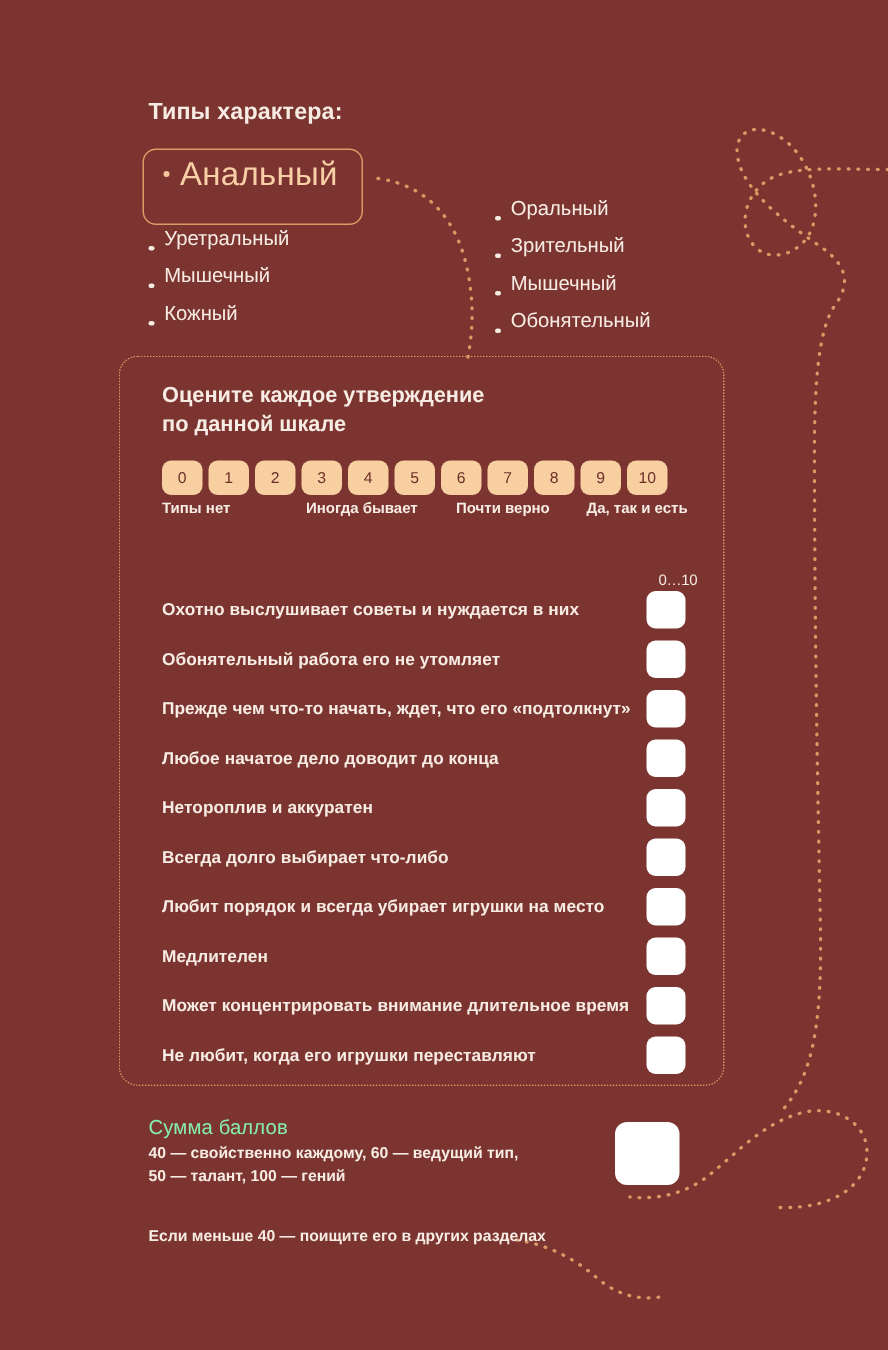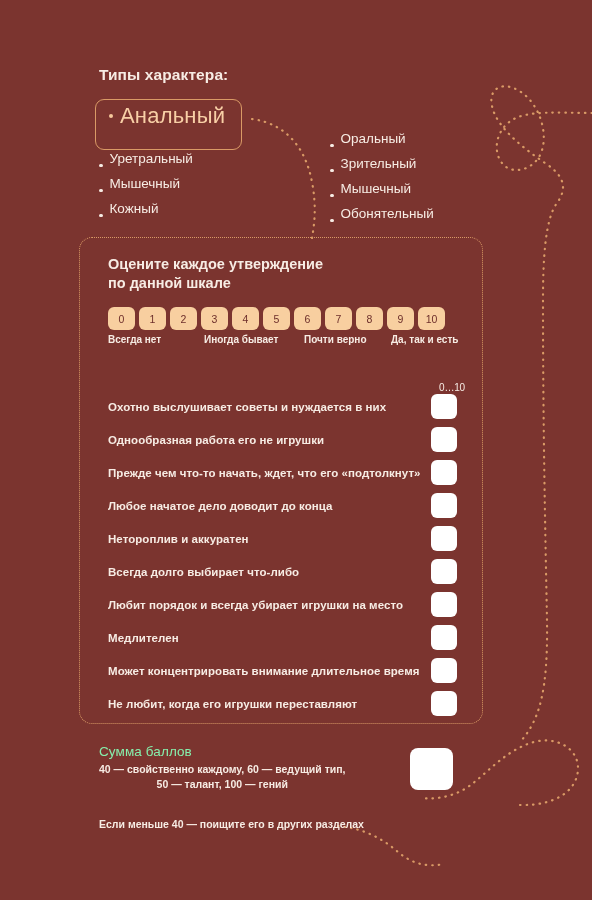--- a/index.html
+++ b/index.html
@@ -200,21 +200,20 @@
     color: #86efac;
     margin-bottom: 3px;
     letter-spacing: .1px;
   }
   .summary-line {
     font-size: 10.5px;
     color: #f7ece4;
     line-height: 14.5px;
     font-weight: bold;
     white-space: nowrap;
-    text-align: center;
   }
 
   .summary-input {
     position: absolute;
     left: 410px; top: 748px;
     width: 43px; height: 42px;
     background: #ffffff;
     border-radius: 8px;
     z-index: 3;
   }
@@ -317,35 +316,35 @@
       <div class="scale-box">4</div>
       <div class="scale-box">5</div>
       <div class="scale-box">6</div>
       <div class="scale-box">7</div>
       <div class="scale-box">8</div>
       <div class="scale-box">9</div>
       <div class="scale-box">10</div>
     </div>
 
     <div class="scale-captions">
-      <div class="scale-caption" style="left:0px">Всегда нет</div>
+      <div class="scale-caption" style="left:0px">Типы нет</div>
       <div class="scale-caption" style="left:96px">Иногда бывает</div>
       <div class="scale-caption" style="left:196px">Почти верно</div>
       <div class="scale-caption" style="left:283px">Да, так и есть</div>
     </div>
 
     <div class="range-hint">0…10</div>
 
     <div class="statements">
       <div class="statement-row">
         <div class="statement-text">Охотно выслушивает советы и нуждается в них</div>
         <div class="statement-input"></div>
       </div>
       <div class="statement-row">
-        <div class="statement-text">Однообразная работа его не игрушки</div>
+        <div class="statement-text">Обонятельный работа его не утомляет</div>
         <div class="statement-input"></div>
       </div>
       <div class="statement-row">
         <div class="statement-text">Прежде чем что-то начать, ждет, что его «подтолкнут»</div>
         <div class="statement-input"></div>
       </div>
       <div class="statement-row">
         <div class="statement-text">Любое начатое дело доводит до конца</div>
         <div class="statement-input"></div>
       </div>

